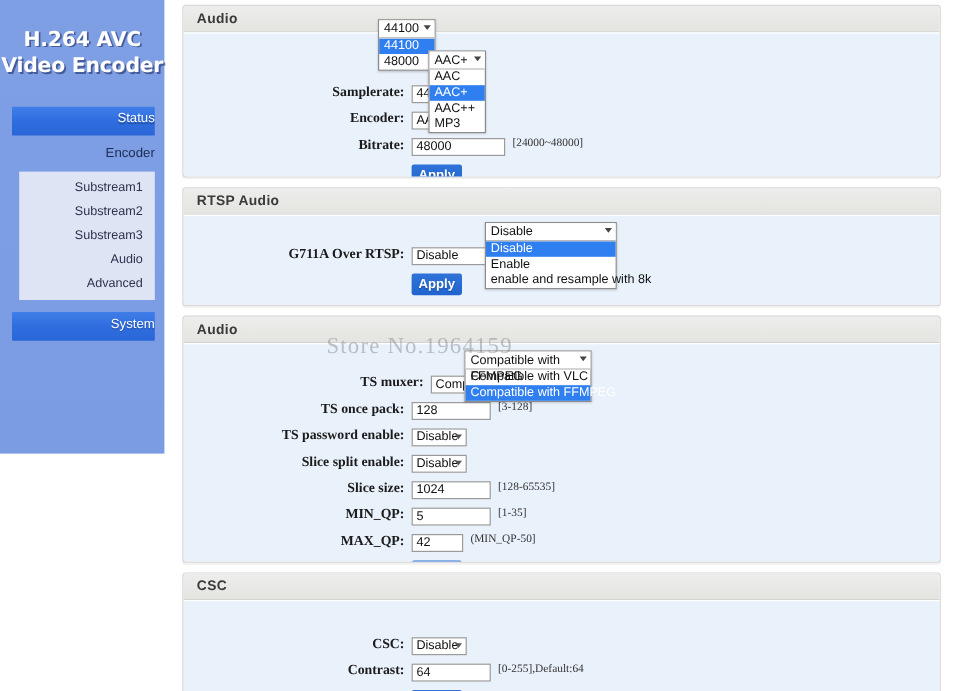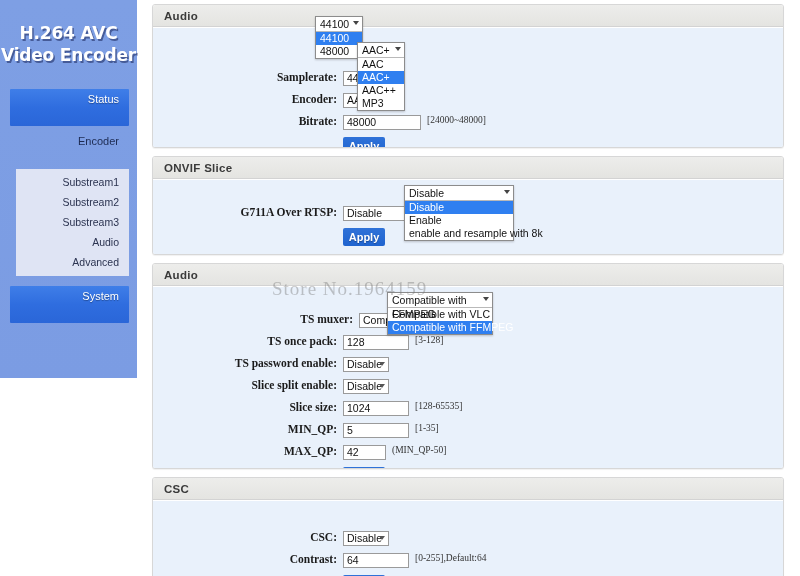--- a/index.html
+++ b/index.html
@@ -28,25 +28,24 @@
     font-weight: bold;
     font-size: 17px;
     line-height: 22px;
     letter-spacing: -0.2px;
     text-shadow: 1.5px 1.5px 0 rgba(40,55,110,.65);
   }
   #brand .l2 { display:block; }
 
   #menu { margin-top: 23px; }
   .menu-top {
-    height: 37px;
+    height: 24px;
     margin: 0 8px 0 10px;
     line-height: 20px;
     text-align: right;
-    padding-right: 10px;
     color: #ffffff;
     font-size: 11px;
     background: linear-gradient(to bottom,#3f7ee8 0%, #2f6ddf 50%, #2a66d8 100%);
     border-radius: 1px;
     text-shadow: 0 1px 1px rgba(0,0,0,.35);
   }
   .menu-top.plain {
     background: transparent;
     color: #1d2b52;
     text-shadow: none;
@@ -281,21 +280,21 @@
         <div class="opt">AAC</div>
         <div class="opt sel-opt">AAC+</div>
         <div class="opt">AAC++</div>
         <div class="opt">MP3</div>
       </div>
 
     </div>
   </div>
 
   <div class="panel">
-    <div class="panel-head">ONVIF Slice</div>
+    <div class="panel-head">RTSP Audio</div>
     <div class="panel-body" style="height:75px;">
 
       <div class="row" style="margin-top:14px;">
         <div class="lbl">G711A Over RTSP:</div>
         <div class="sel" style="width:108px;">
           <span>Disable</span>
           <span class="arw"></span>
         </div>
       </div>
 

